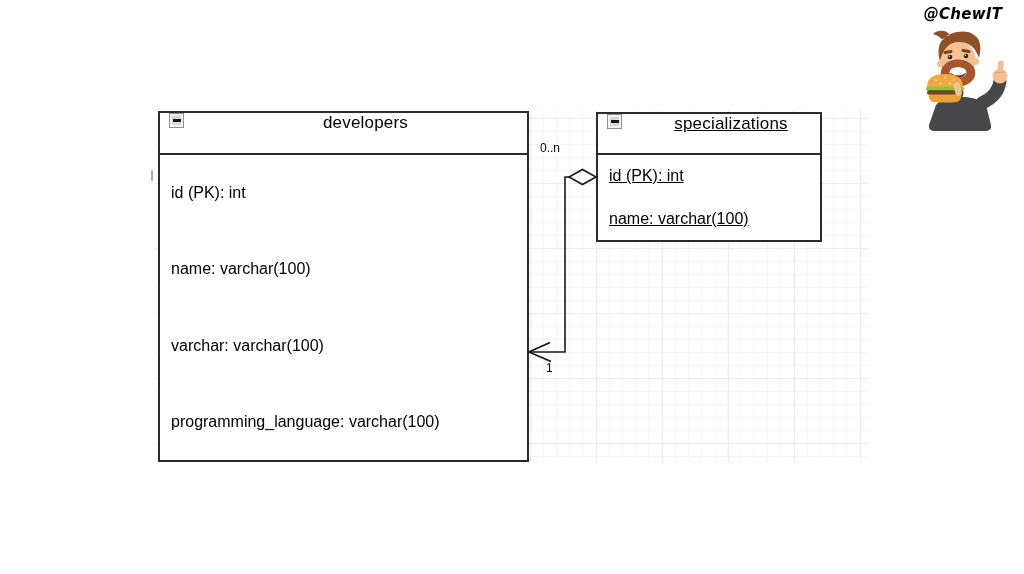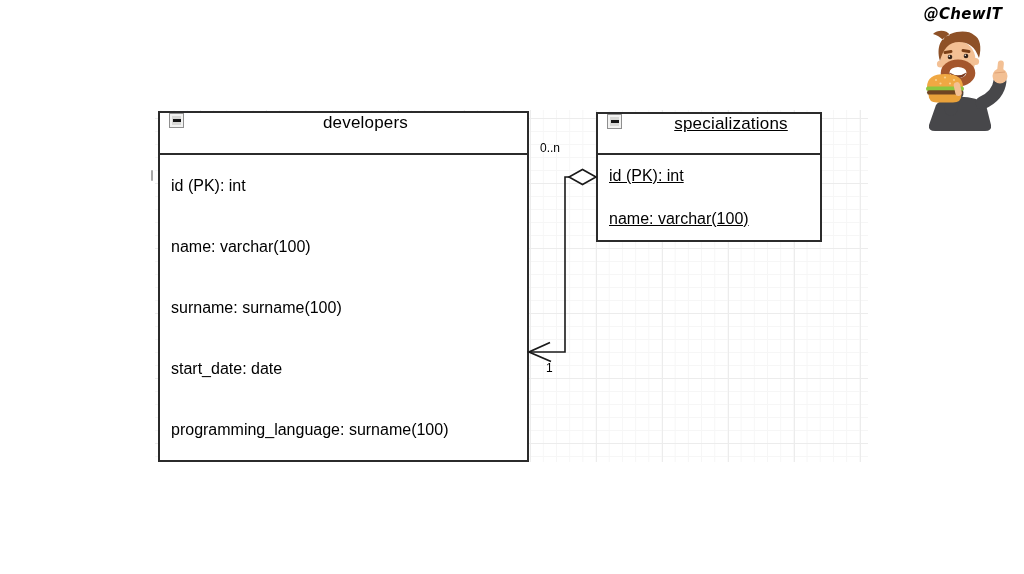--- a/index.html
+++ b/index.html
@@ -138,23 +138,22 @@
   <div class="entity entity--developers">
     <div class="entity__header">
       <div class="collapse-btn">
         <div class="collapse-btn__bar"></div>
       </div>
       <div class="entity__title">developers</div>
     </div>
     <div class="entity__rows">
       <div class="entity__row">id (PK): int</div>
       <div class="entity__row">name: varchar(100)</div>
-      <div class="entity__row">surname: surname(100)</div>
-      <div class="entity__row">start_date: date</div>
-      <div class="entity__row">programming_language: surname(100)</div>
+      <div class="entity__row">varchar: varchar(100)</div>
+      <div class="entity__row">programming_language: varchar(100)</div>
     </div>
   </div>
 
   <div class="entity entity--specializations">
     <div class="entity__header">
       <div class="collapse-btn">
         <div class="collapse-btn__bar"></div>
       </div>
       <div class="entity__title">specializations</div>
     </div>

